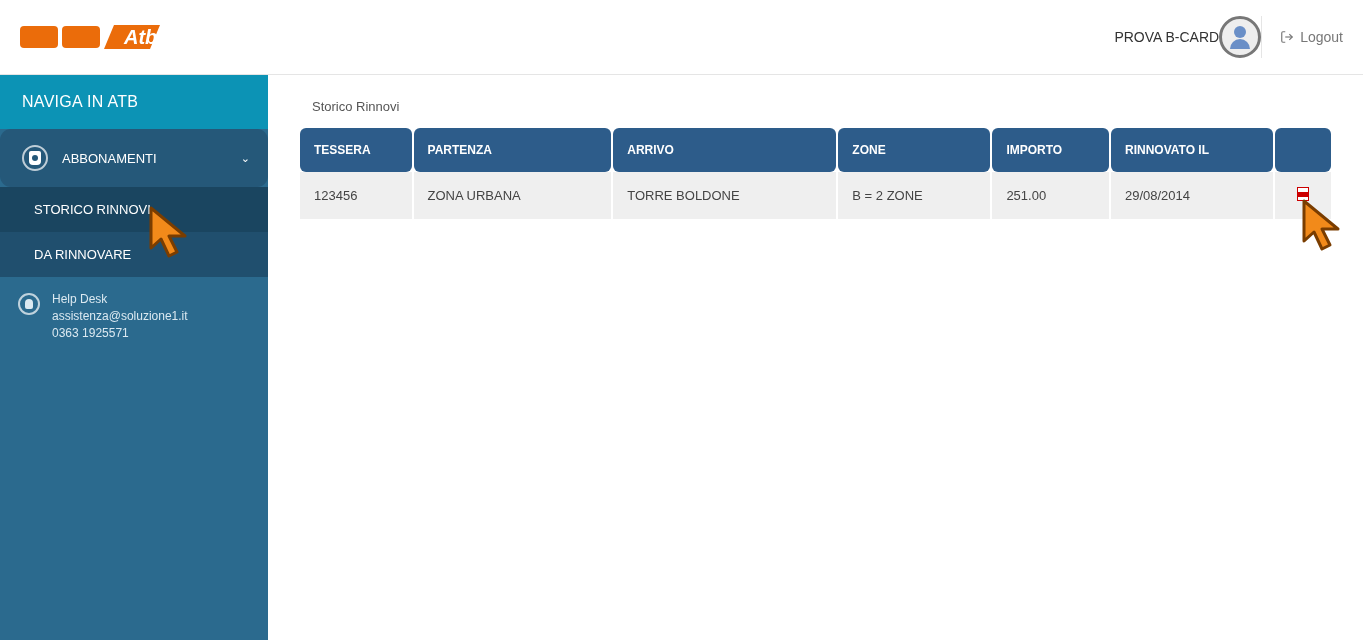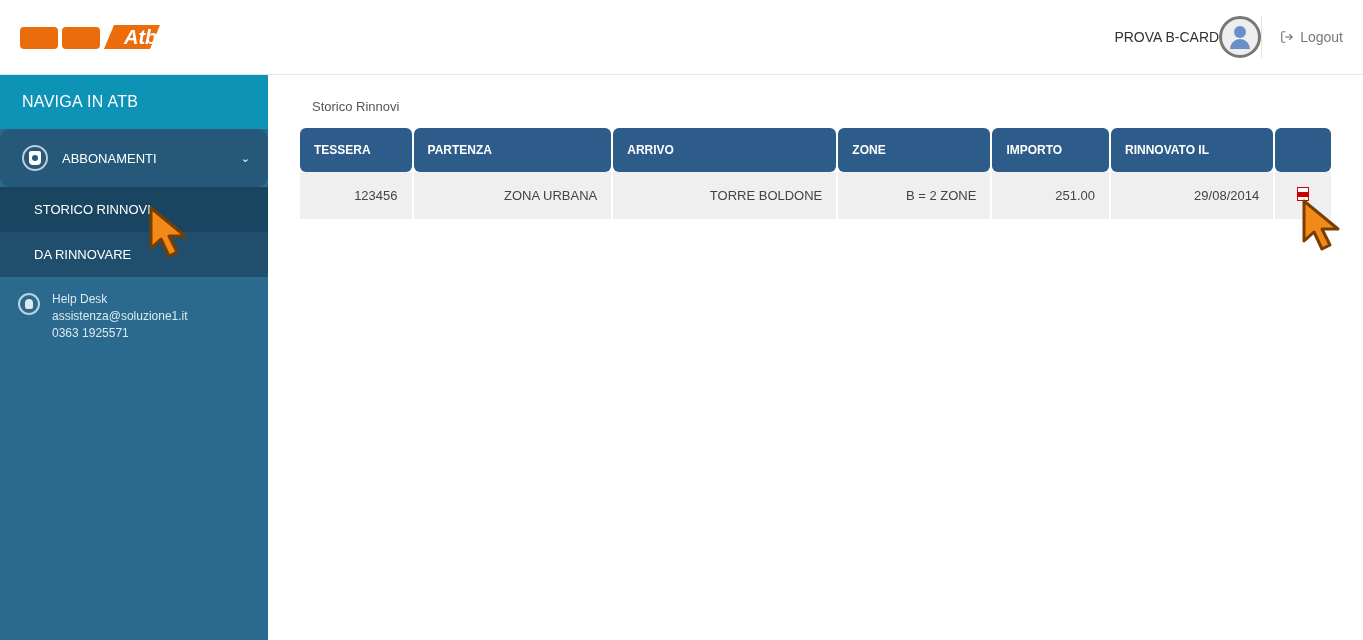--- a/index.html
+++ b/index.html
@@ -15,21 +15,21 @@
       display: flex;
       align-items: center;
       justify-content: space-between;
       height: 75px;
       padding: 0 20px;
       border-bottom: 1px solid #e5e5e5;
       background: #fff;
     }
     .logo {
       display: flex;
-      align-items: flex-end;
+      align-items: center;
       gap: 4px;
       text-decoration: underline;
     }
     .logo-block {
       width: 38px;
       height: 22px;
       background: #eb6c0a;
       border-radius: 4px;
     }
     .header-right {
@@ -184,21 +184,20 @@
       font-size: 12px;
       font-weight: bold;
       padding: 15px 14px;
       border-radius: 6px;
     }
     tbody td {
       background: #efefef;
       color: #444;
       font-size: 13px;
       padding: 15px 14px;
-      text-align: right;
     }
     th.col-tessera, td.col-tessera { width: 110px; }
     th.col-partenza, td.col-partenza { width: 195px; }
     th.col-arrivo, td.col-arrivo { width: 220px; }
     th.col-zone, td.col-zone { width: 150px; }
     th.col-importo, td.col-importo { width: 115px; }
     th.col-rinnovato, td.col-rinnovato { width: 160px; }
     th.col-action, td.col-action { width: 55px; text-align: center; }
     .pdf-icon {
       display: inline-block;

